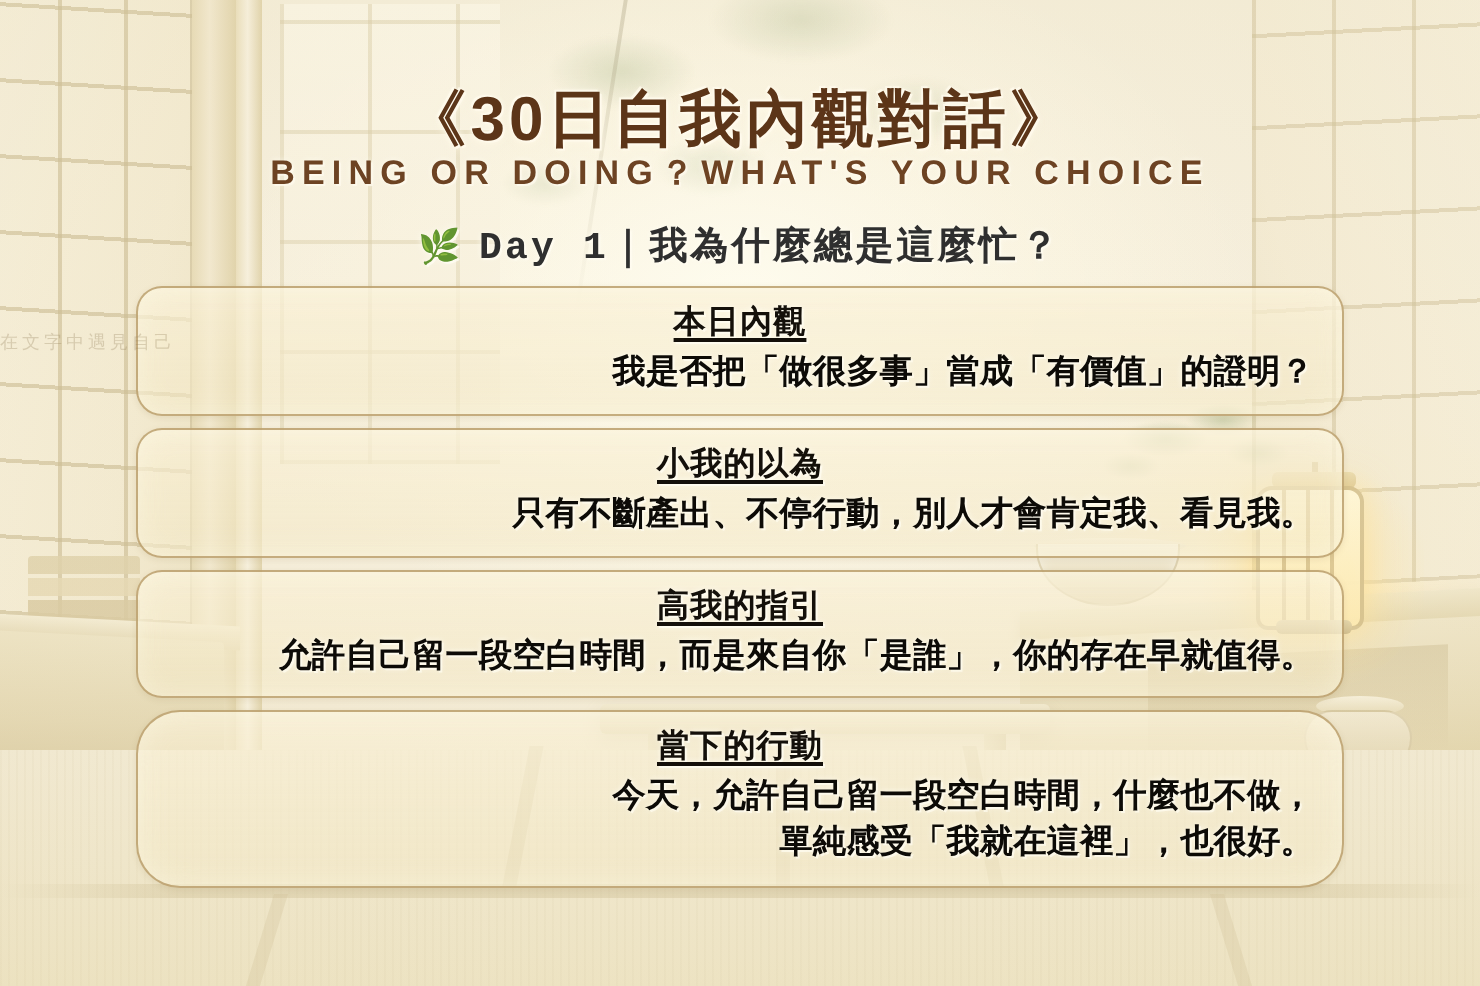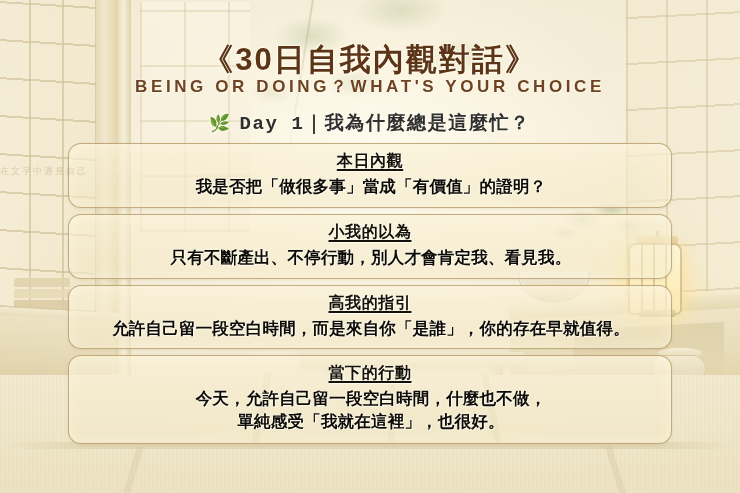--- a/index.html
+++ b/index.html
@@ -358,27 +358,27 @@
   }
 
   .card-body {
     font-size: 16.5px;
     font-weight: bold;
     color: #0d0b07;
     line-height: 1.36;
     letter-spacing: 0.2px;
     text-shadow: 0 0 3px rgba(255,253,243,0.9), 1px 1px 0 rgba(255,252,240,0.72);
     white-space: pre-line;
-    text-align: center;
+    text-align: right;
     padding-left: 2px;
   }
 
   
   .card.c1 { padding-bottom: 10px; }
-  .card.c4 { padding-bottom: 11px; }
+  .card.c4 { padding-bottom: 11px; border-radius: 22px; }
 </style>
 </head>
 <body>
 
 <div id="stage">
 
   <div class="bg-layer bg-base"></div>
   <div class="bg-layer bg-glow"></div>
 
   <div class="shoji-left"></div>

